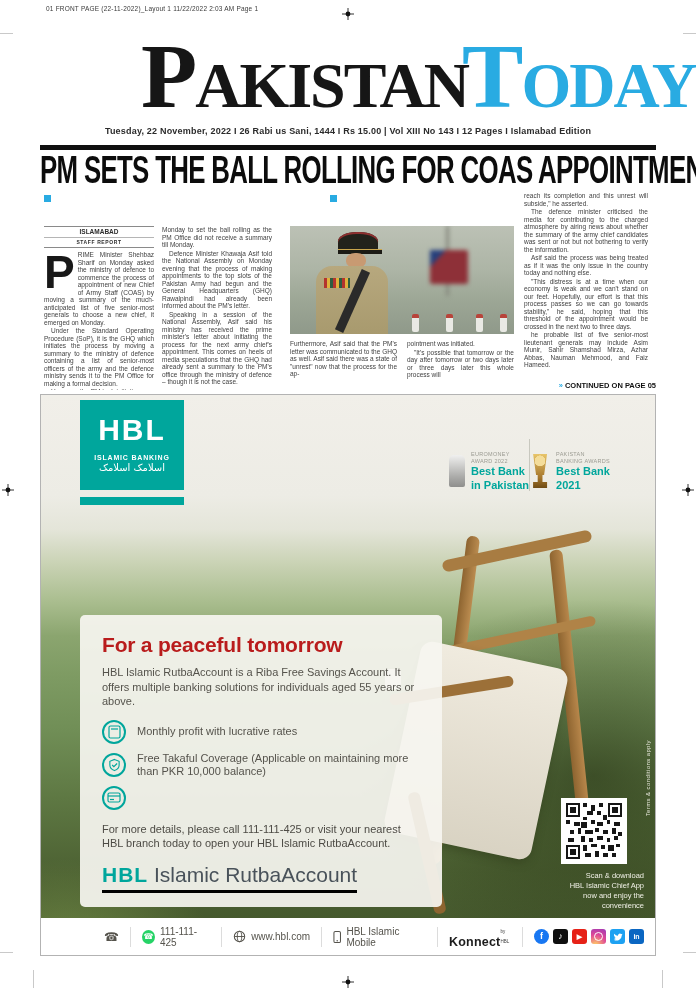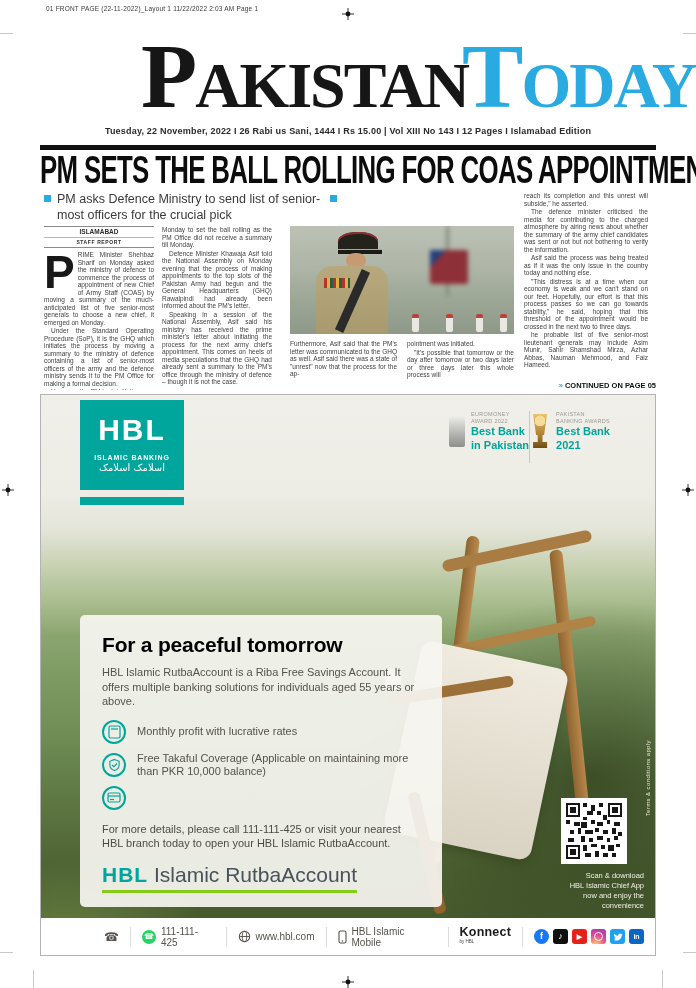--- a/index.html
+++ b/index.html
@@ -61,39 +61,39 @@
   .ad{position:absolute;left:40px;top:394px;width:614px;height:560px;border:1px solid #b3b3b3;overflow:hidden;background:
       radial-gradient(ellipse 55% 45% at 90% 68%, rgba(22,30,6,.5), transparent 70%),
       radial-gradient(ellipse 40% 25% at 4% 98%, rgba(150,180,90,.45), transparent 60%),
       linear-gradient(180deg,#f1efe9 0%,#edece5 18%,#e4e5d9 24%,#cad3b5 30%,#a9bd8e 37%,#8ba56f 43%,#7e9b63 50%,#708e56 60%,#5e7843 72%,#4d6233 85%,#405229 100%)}
   .hbl-logo{left:39px;top:5px;width:104px;height:90px;background:#00a69c;color:#fff;text-align:center;box-sizing:border-box;padding-top:16px}
   .hbl-logo .brand{font-size:30px;font-weight:bold;letter-spacing:2px;line-height:28px}
   .hbl-logo .tag{font-size:7px;font-weight:bold;letter-spacing:.8px;margin-top:10px}
   .hbl-logo .urdu{font-family:"DejaVu Sans",sans-serif;font-size:10px;margin-top:1px}
   .hbl-bar{left:39px;top:102px;width:104px;height:8px;background:#00a69c}
 
-  .awards{left:408px;top:16px;width:210px;height:80px;display:flex;align-items:flex-start;gap:0}
+  .awards{left:408px;top:16px;width:210px;height:80px;display:flex;align-items:flex-end;gap:0}
   .award{display:flex;align-items:center;gap:6px}
   .aw-text .org{font-size:5.5px;color:#9b9b92;letter-spacing:.3px;line-height:6.5px}
   .aw-text .ttl{font-size:11px;font-weight:bold;color:#00a69c;line-height:11.5px;margin-top:2px}
   .trophy-silver{width:16px;height:32px;background:linear-gradient(180deg,#f0f0ef,#a9a9a7 70%,#8f8f8d);border-radius:5px 5px 2px 2px;box-shadow:0 34px 0 -30px #8f8f8d}
   .trophy-gold{width:20px;height:34px;background:
       radial-gradient(circle at 50% 20%, #f4dd9a 0 18%, transparent 19%),
       linear-gradient(180deg,#e8c56a,#a5762b 70%,#6f4c15);clip-path:polygon(15% 0,85% 0,70% 62%,62% 62%,62% 82%,85% 82%,85% 100%,15% 100%,15% 82%,38% 82%,38% 62%,30% 62%)}
   .aw-div{width:1px;height:52px;background:#c8c8bf}
 
   .panel{left:39px;top:220px;width:362px;height:292px;background:rgba(246,245,240,.93);border-radius:5px;box-sizing:border-box;padding:18px 22px 14px 22px}
-  .panel h2{margin:0;font-size:21px;color:#000000;letter-spacing:-.2px}
+  .panel h2{margin:0;font-size:21px;color:#b91c1c;letter-spacing:-.2px}
   .panel .lead{font-size:11px;line-height:14.5px;color:#55534c;margin-top:8px}
   .blist{margin-top:11px}
   .brow{display:flex;align-items:center;gap:11px;margin-bottom:8px}
   .bico{flex:0 0 24px;width:24px;height:24px;border:2px solid #00a69c;border-radius:50%;box-sizing:border-box;display:flex;align-items:center;justify-content:center}
   .brow .btxt{font-size:11px;line-height:13px;color:#55534c}
   .panel .more{font-size:11px;line-height:14px;color:#4d4b45;margin-top:12px}
-  .lockup{display:inline-block;margin-top:13px;border-bottom:3px solid #84cc16;padding-bottom:3px;font-size:21px;white-space:nowrap}
+  .lockup{display:inline-block;margin-top:13px;border-bottom:3px solid #000000;padding-bottom:3px;font-size:21px;white-space:nowrap}
   .lockup .b{color:#00a69c;font-weight:bold;letter-spacing:1px}
   .lockup .p{color:#49525a}
 
   .qr-wrap{left:503px;top:403px;width:100px;text-align:right}
   .qr-box{width:66px;height:66px;background:#fff;margin:0 auto;padding:5px;box-sizing:border-box}
   .qr-cap{margin-top:7px;font-size:7.5px;line-height:10px;color:#f0f0e6}
   .terms{position:absolute;right:4px;top:345px;writing-mode:vertical-rl;transform:rotate(180deg);font-size:6px;color:#e6e6da;letter-spacing:.4px}
 
   
   .chair{left:372px;top:140px;width:240px;height:385px;pointer-events:none}
@@ -107,21 +107,21 @@
   .leg1{left:8px;top:256px;width:12px;height:124px;background:#8d6430;border-radius:5px;transform:rotate(-13deg)}
   .cup{left:-28px;top:134px;width:16px;height:20px;background:#fdfdfb;border-radius:3px 3px 2px 2px}
 
   
   .contactbar{position:absolute;left:0;bottom:0;width:100%;height:37px;background:#fff;display:flex;align-items:center;padding-left:52px;box-sizing:border-box}
   .c-item{display:flex;align-items:center;gap:5px;padding:0 11px;border-right:1px solid #dcdcdc;height:20px}
   .c-item:last-child{border-right:none}
   .c-item .lbl{font-size:10px;color:#55534c}
   .ph-glyph{font-size:12px;color:#55534c;line-height:12px}
   .wa{width:14px;height:14px;border-radius:50%;background:#25d366;color:#fff;font-size:8px;display:flex;align-items:center;justify-content:center}
-  .konnect{display:flex;flex-direction:column;line-height:10px}
+  .konnect{display:flex;flex-direction:row;align-items:flex-end;line-height:10px}
   .konnect .k1{font-size:12.5px;font-weight:bold;color:#1c1c1c;letter-spacing:.2px}
   .konnect .k2{font-size:4.5px;color:#444}
   .socials{display:flex;gap:4px;align-items:center}
   .si{width:15px;height:15px;border-radius:3px;display:flex;align-items:center;justify-content:center;color:#fff;font-size:9px;font-weight:bold;line-height:15px}
   .si-fb{background:#1877f2;border-radius:50%}
   .si-tt{background:#0f0f0f}
   .si-yt{background:#e62117;font-size:7px}
   .si-ig{background:radial-gradient(circle at 30% 110%,#fdc468 8%,#df4996 55%,#9b36b7 100%)}
   .si-ig span{width:7px;height:7px;border:1.5px solid #fff;border-radius:50%;display:block}
   .si-tw{background:#1da1f2}
@@ -158,21 +158,21 @@
     <circle cx="6" cy="6" r="2.4" fill="#111"></circle>
   </svg>
 
 <div class="masthead"><span>Pakistan</span><span class="today">Today</span></div>
 <div class="dateline">Tuesday, 22 November, 2022 I 26 Rabi us Sani, 1444 I Rs 15.00 | Vol XIII No 143 I 12 Pages I Islamabad Edition</div>
 <div class="toprule"></div>
 
 <div class="headline-wrap"><div class="headline">PM SETS THE BALL ROLLING FOR COAS APPOINTMENT</div></div>
 
 <div class="article">
-  <div class="subhead sub1"><span class="sq"></span><span>PM asks Defence Ministry to send list of senior-most officers for the crucial pick</span></div>
+  <div class="subhead sub1"><span class="sq"></span></div>
   <div class="subhead sub2"><span class="sq"></span></div>
 
   <div class="col col1">
     <div class="byline">
       <div class="loc">ISLAMABAD</div>
       <div class="rep">STAFF REPORT</div>
     </div>
     <p><span class="dropcap">P</span><span>RIME Minister Shehbaz Sharif on Monday asked the ministry of defence to commence the process of appointment of new Chief of Army Staff (COAS) by moving a summary of the much-anticipated list of five senior-most generals to choose a new chief, it emerged on Monday.</span></p>
     <p>Under the Standard Operating Procedure (SoP), it is the GHQ which initiates the process by moving a summary to the ministry of defence containing a list of senior-most officers of the army and the defence ministry sends it to the PM Office for making a formal decision.</p>
     <p>However, the PM took initiative on</p>

